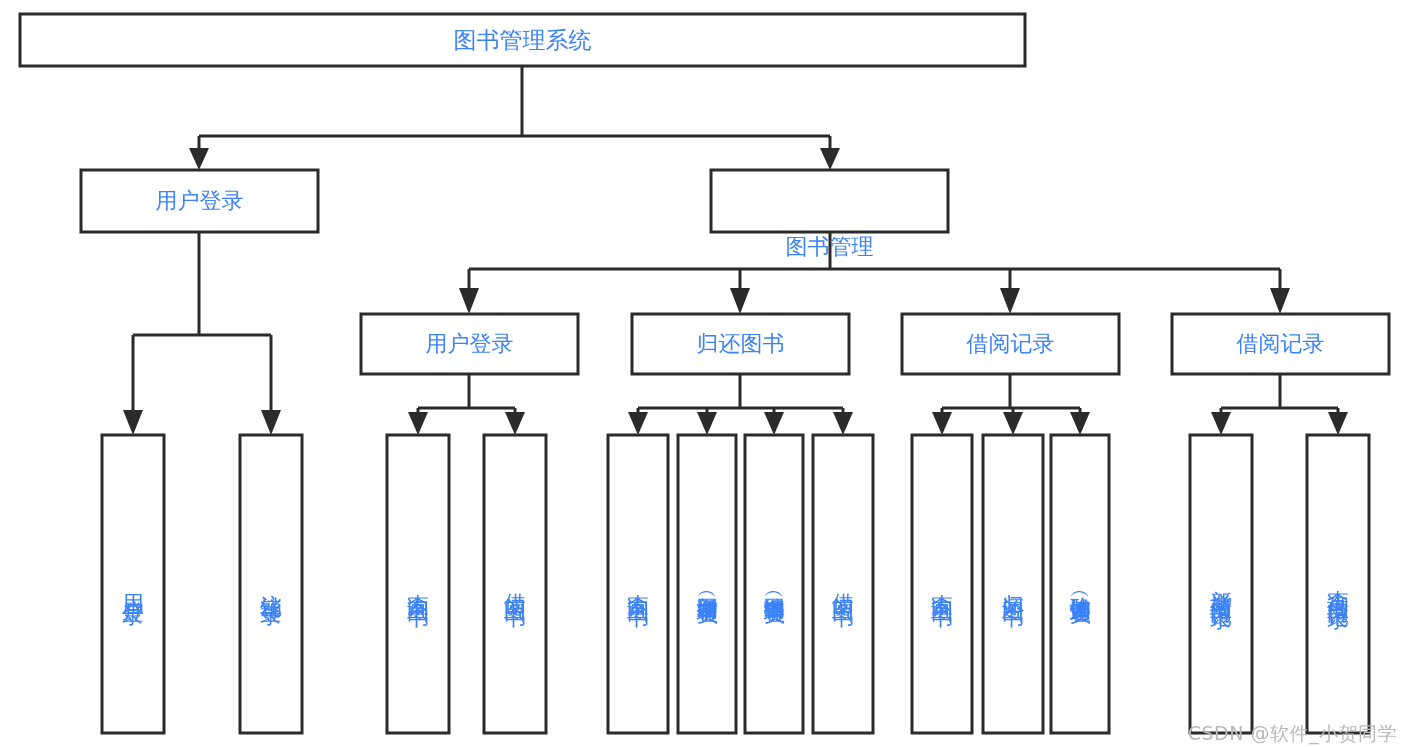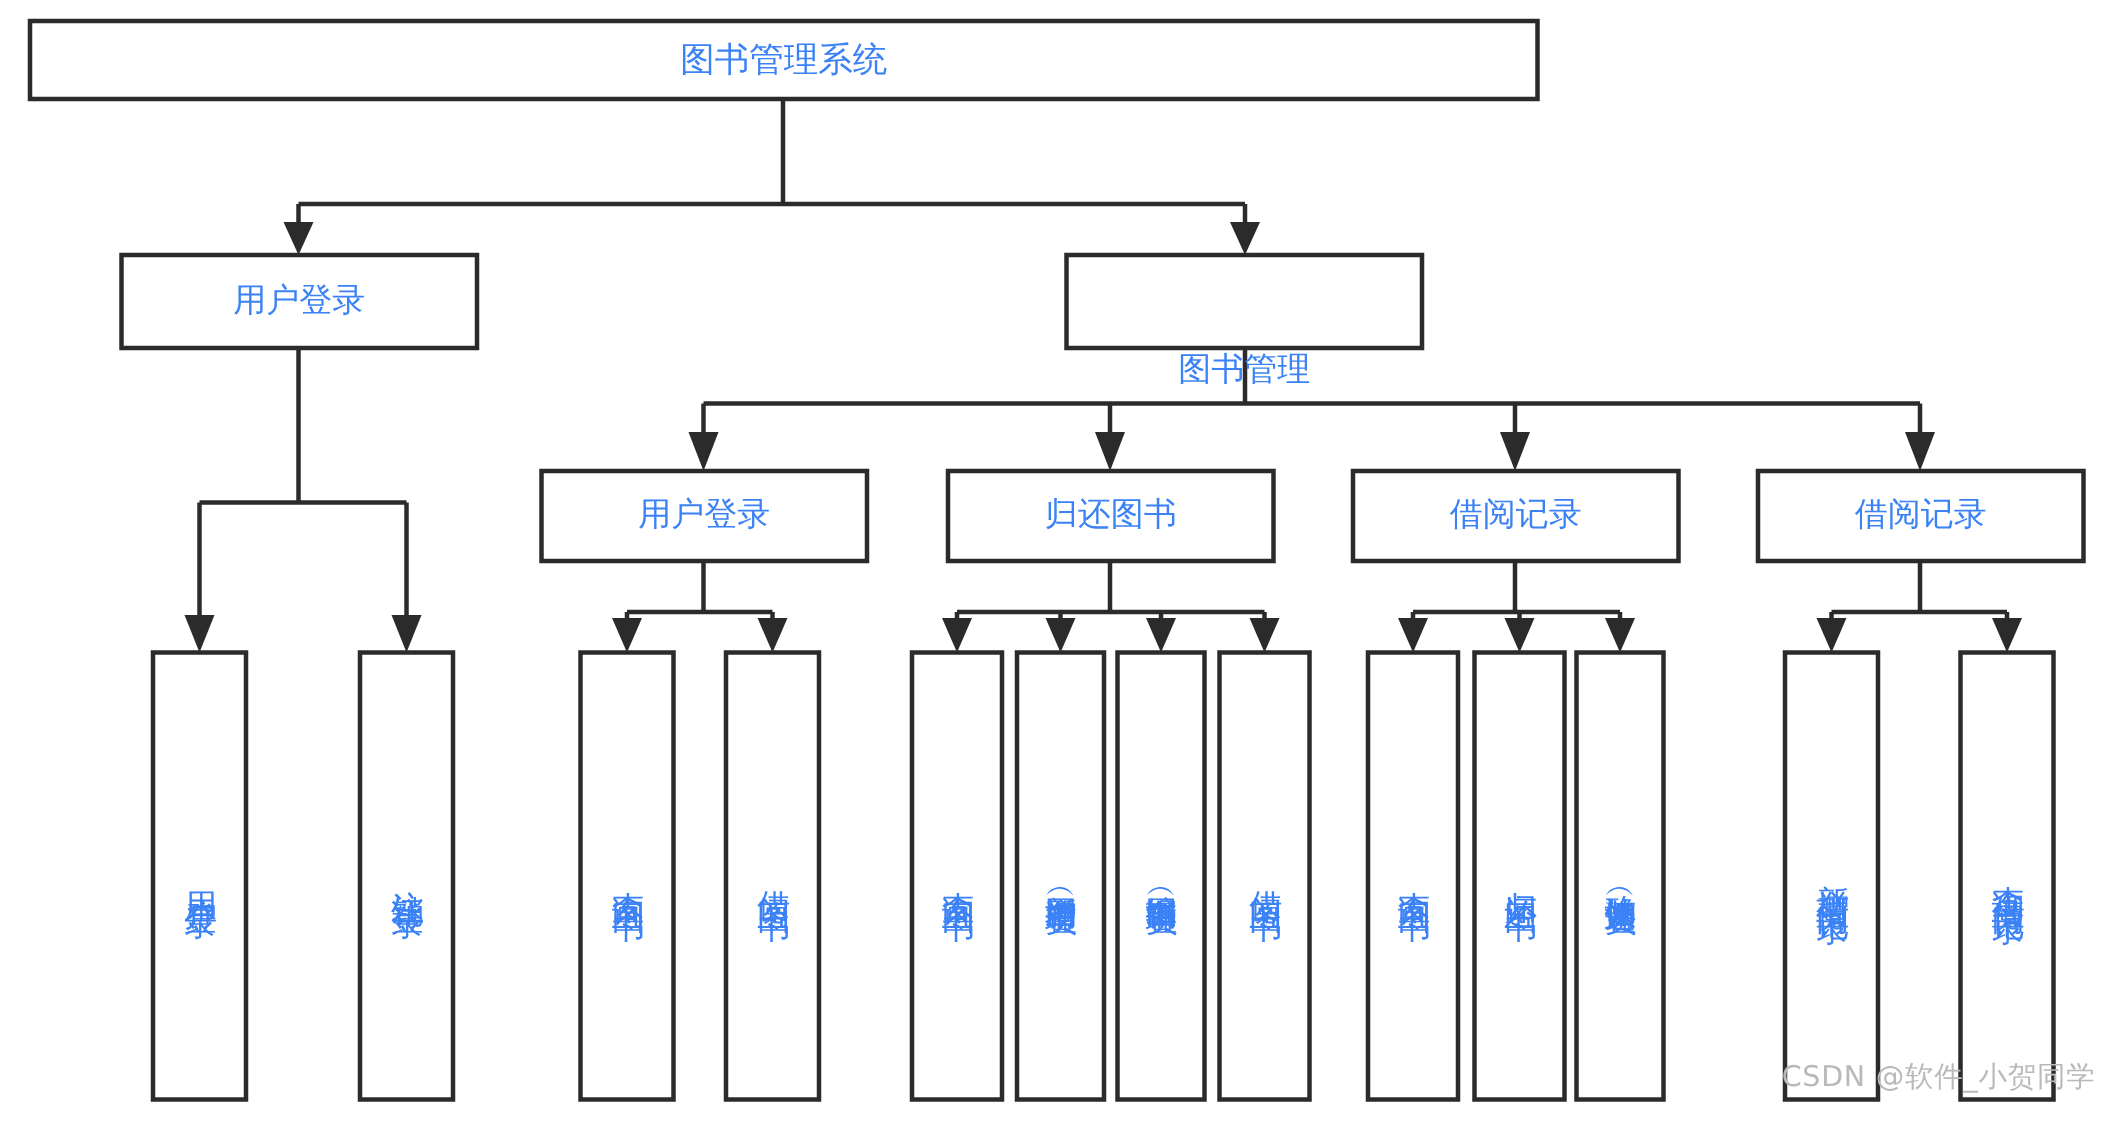--- a/index.html
+++ b/index.html
@@ -26,21 +26,21 @@
   .node-label.h2{font-size:22px;}
   .node-label.v{
     writing-mode:vertical-rl;
     text-orientation:upright;
     letter-spacing:4px;
     white-space:nowrap;
     font-size:22px;
   }
   .node-label.v.tight{letter-spacing:1px;font-size:21px;}
   .watermark{
-    position:absolute;right:8px;bottom:16px;
+    position:absolute;right:8px;bottom:0;
     font-size:19px;color:#b9b9b9;
     letter-spacing:0.5px;
     white-space:nowrap;
   }
 </style>
 </head>
 <body>
 
 <div id="diagram-root">
 

